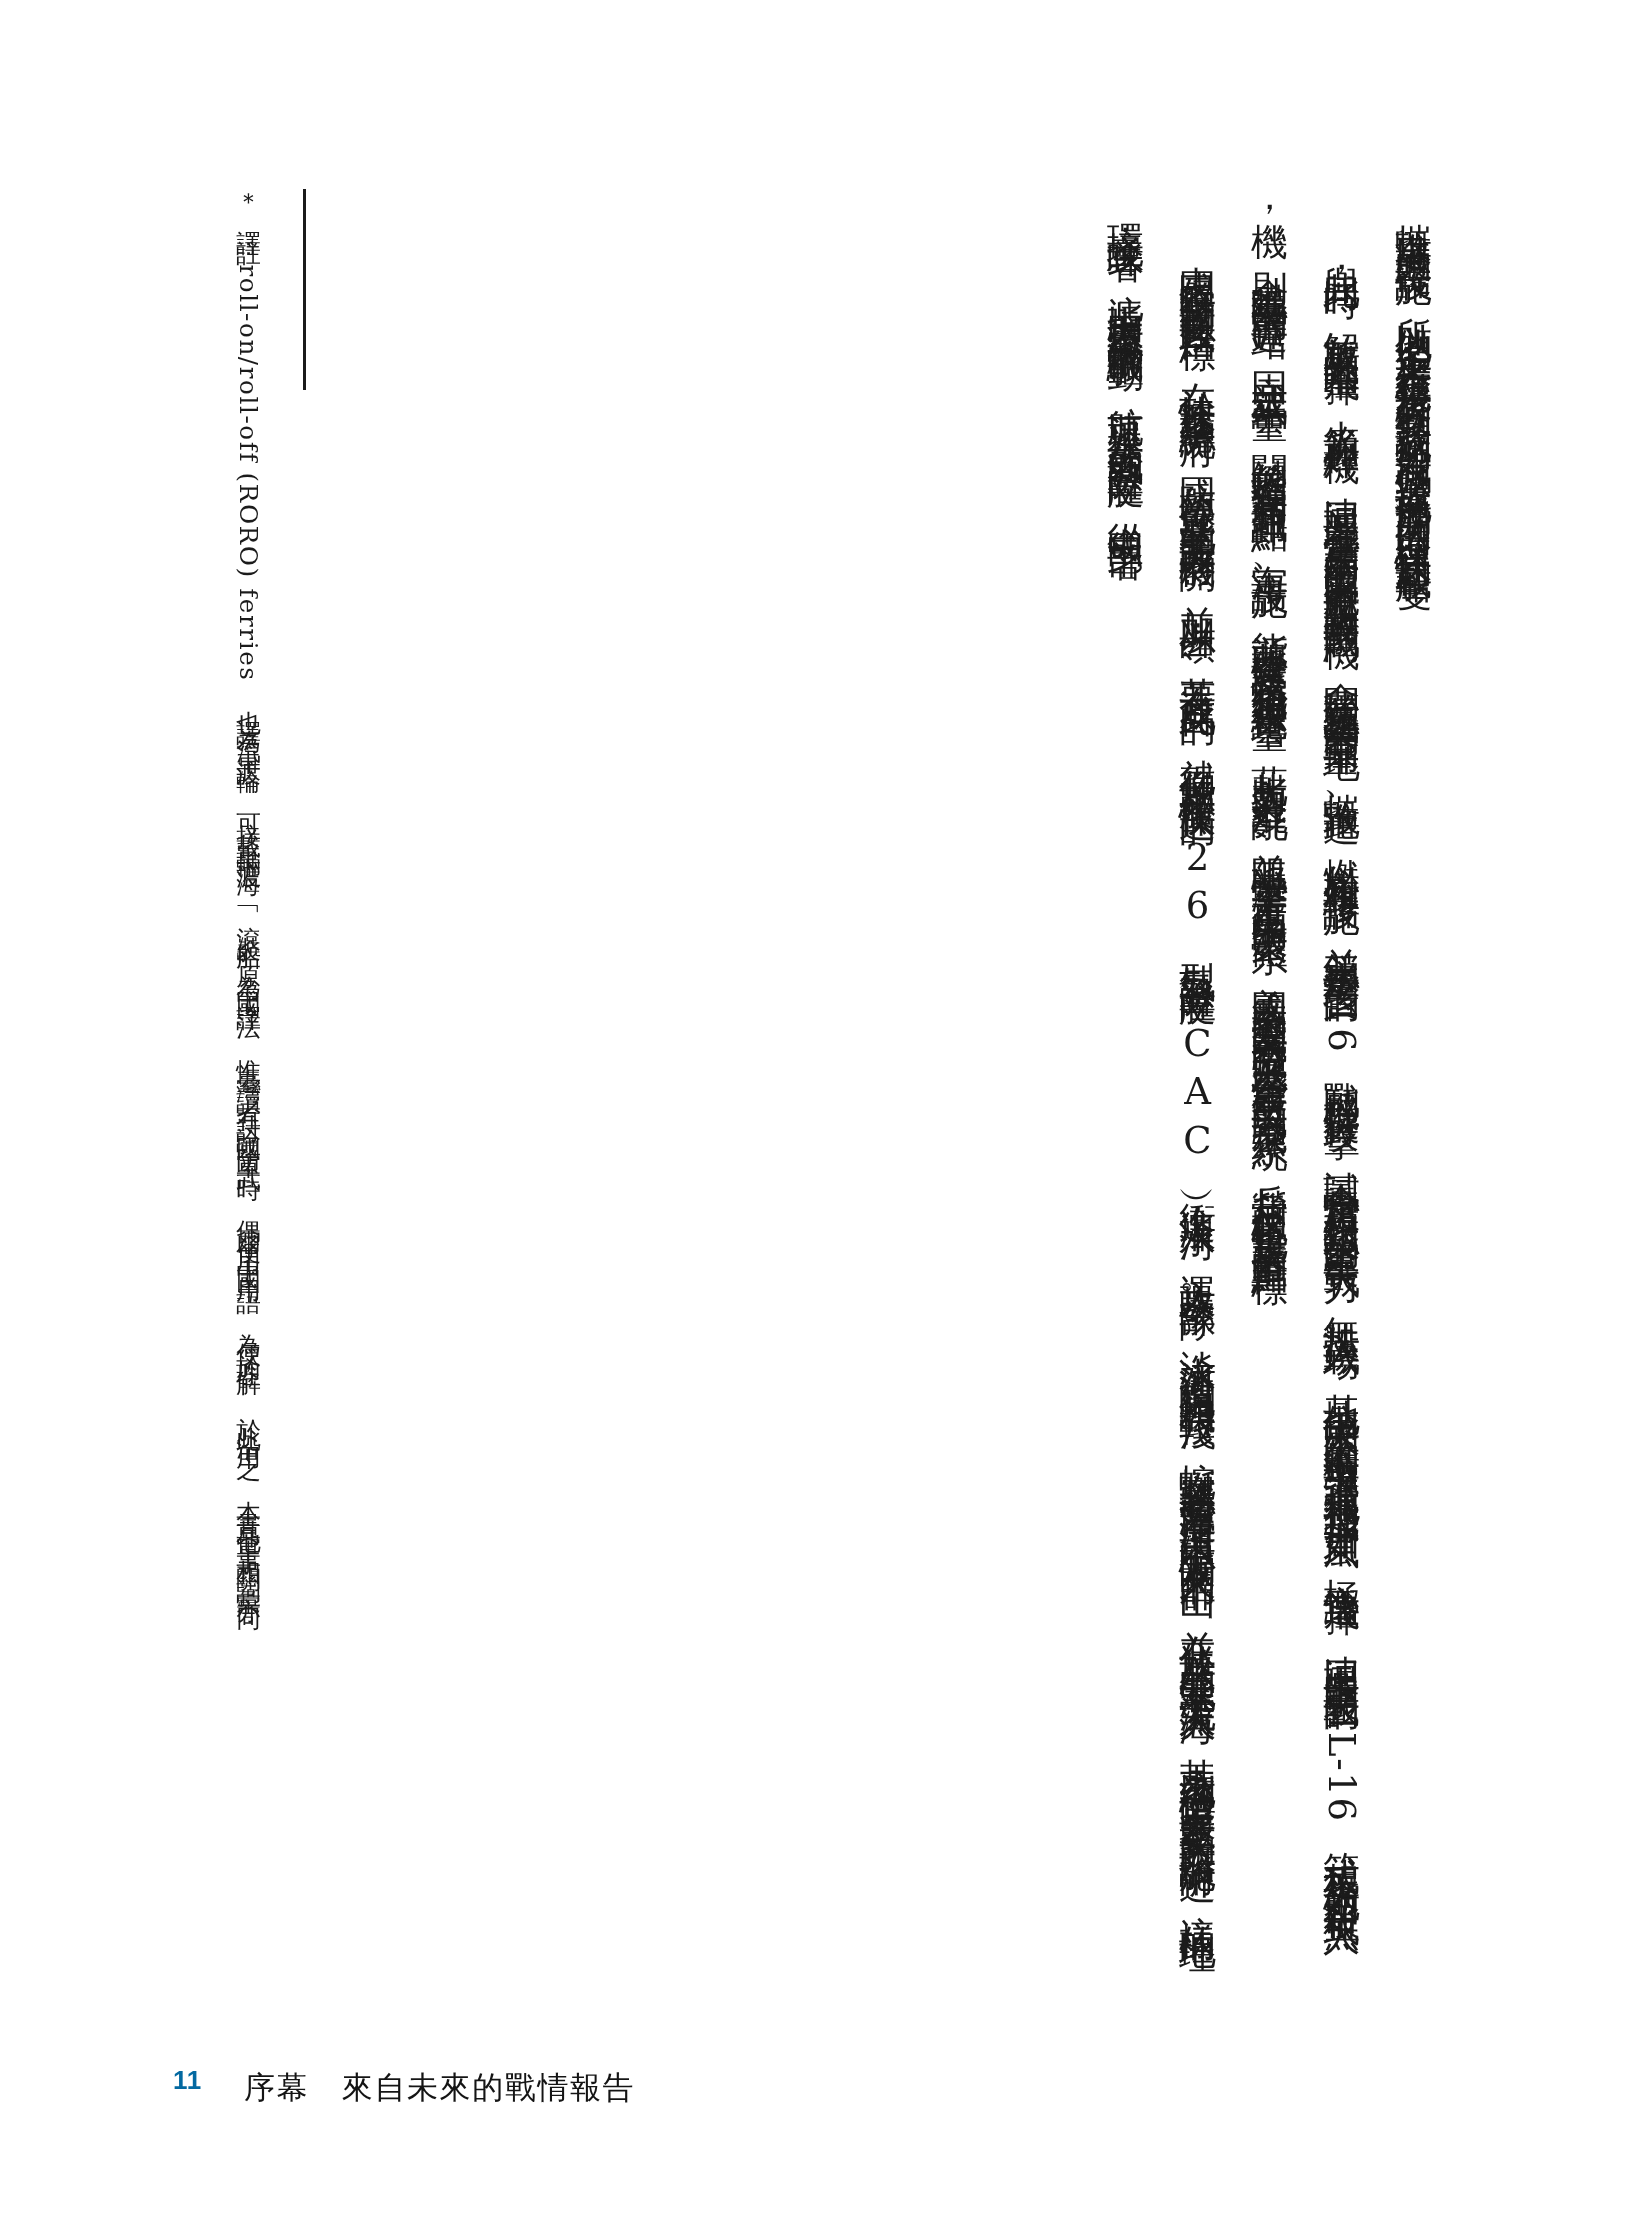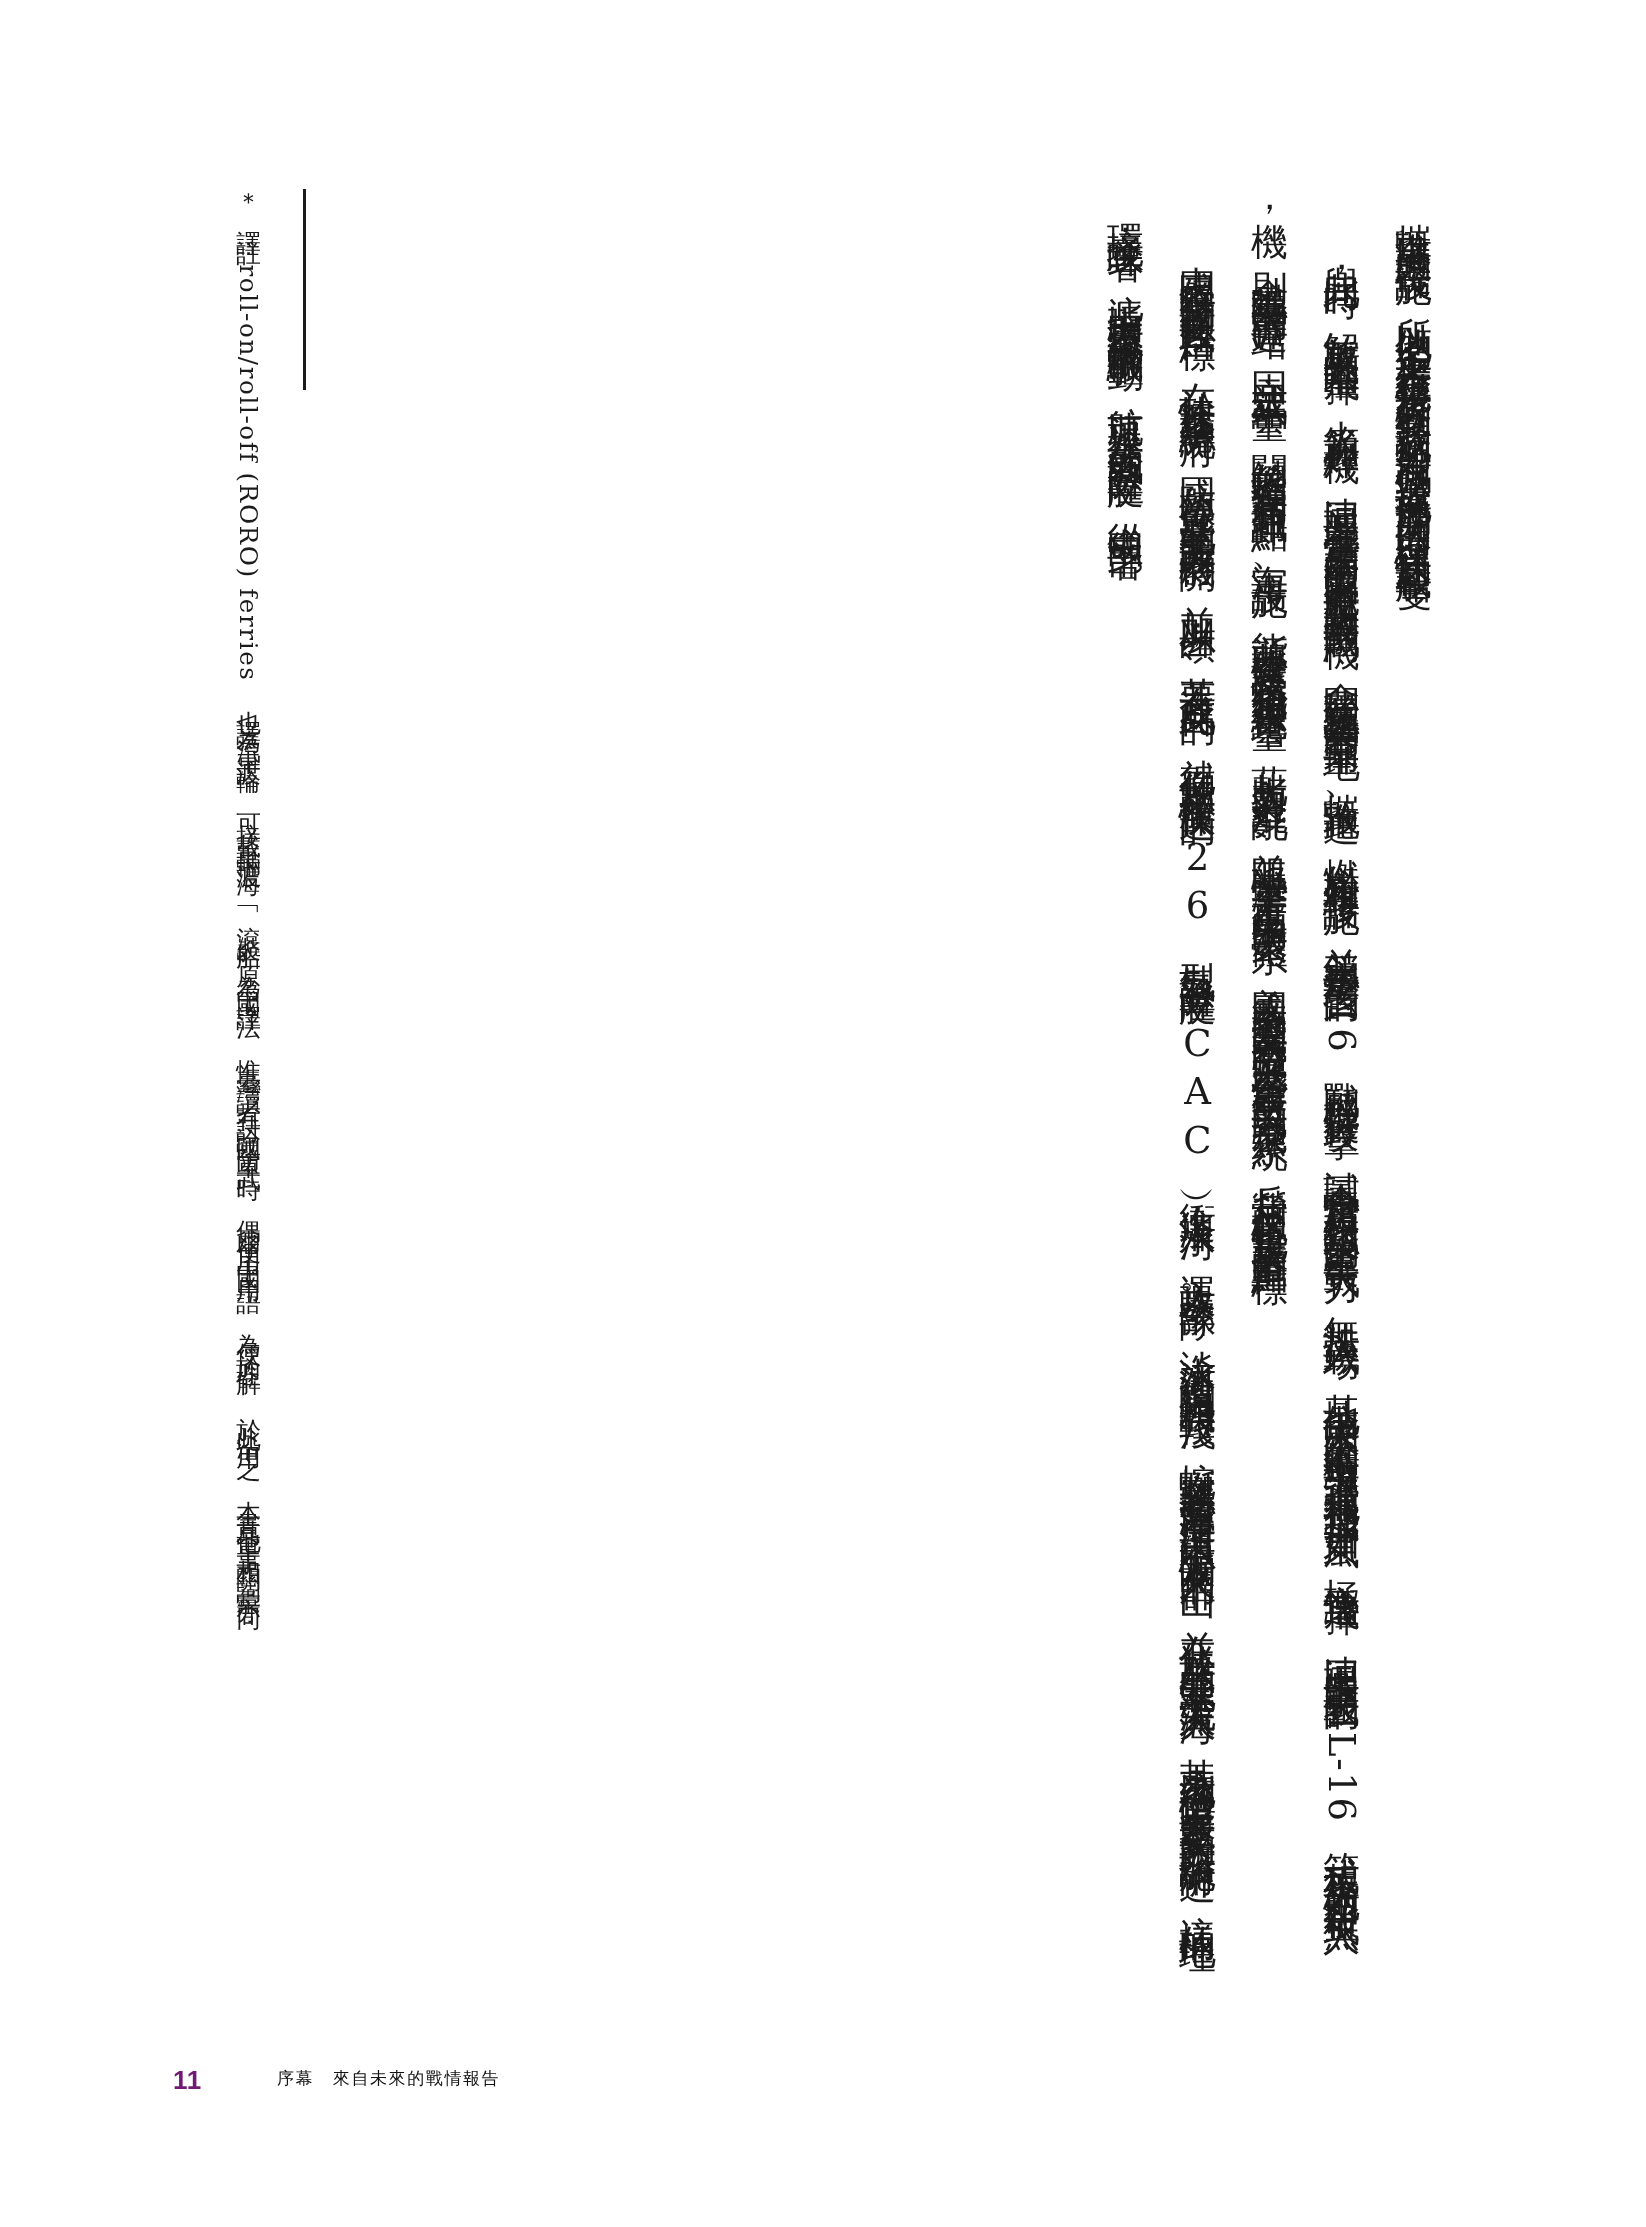--- a/index.html
+++ b/index.html
@@ -71,28 +71,28 @@
   }
   
   .footer-pagenum {
     position: absolute;
     left: 173px;
     top: 2065px;
     font-family: "Liberation Sans", sans-serif;
     font-size: 26px;
     font-weight: 700;
     letter-spacing: 0.8px;
-    color: #701a75;
+    color: #0369a1;
   }
   .footer-title {
     position: absolute;
-    left: 277px;
+    left: 244px;
     top: 2067px;
     font-family: "Liberation Sans", sans-serif;
-    font-size: 17px;
+    font-size: 31px;
     font-weight: 500;
     letter-spacing: 1.6px;
     color: #141414;
   }
 </style>
 </head>
 <body>
 
 <div class="page">
 

